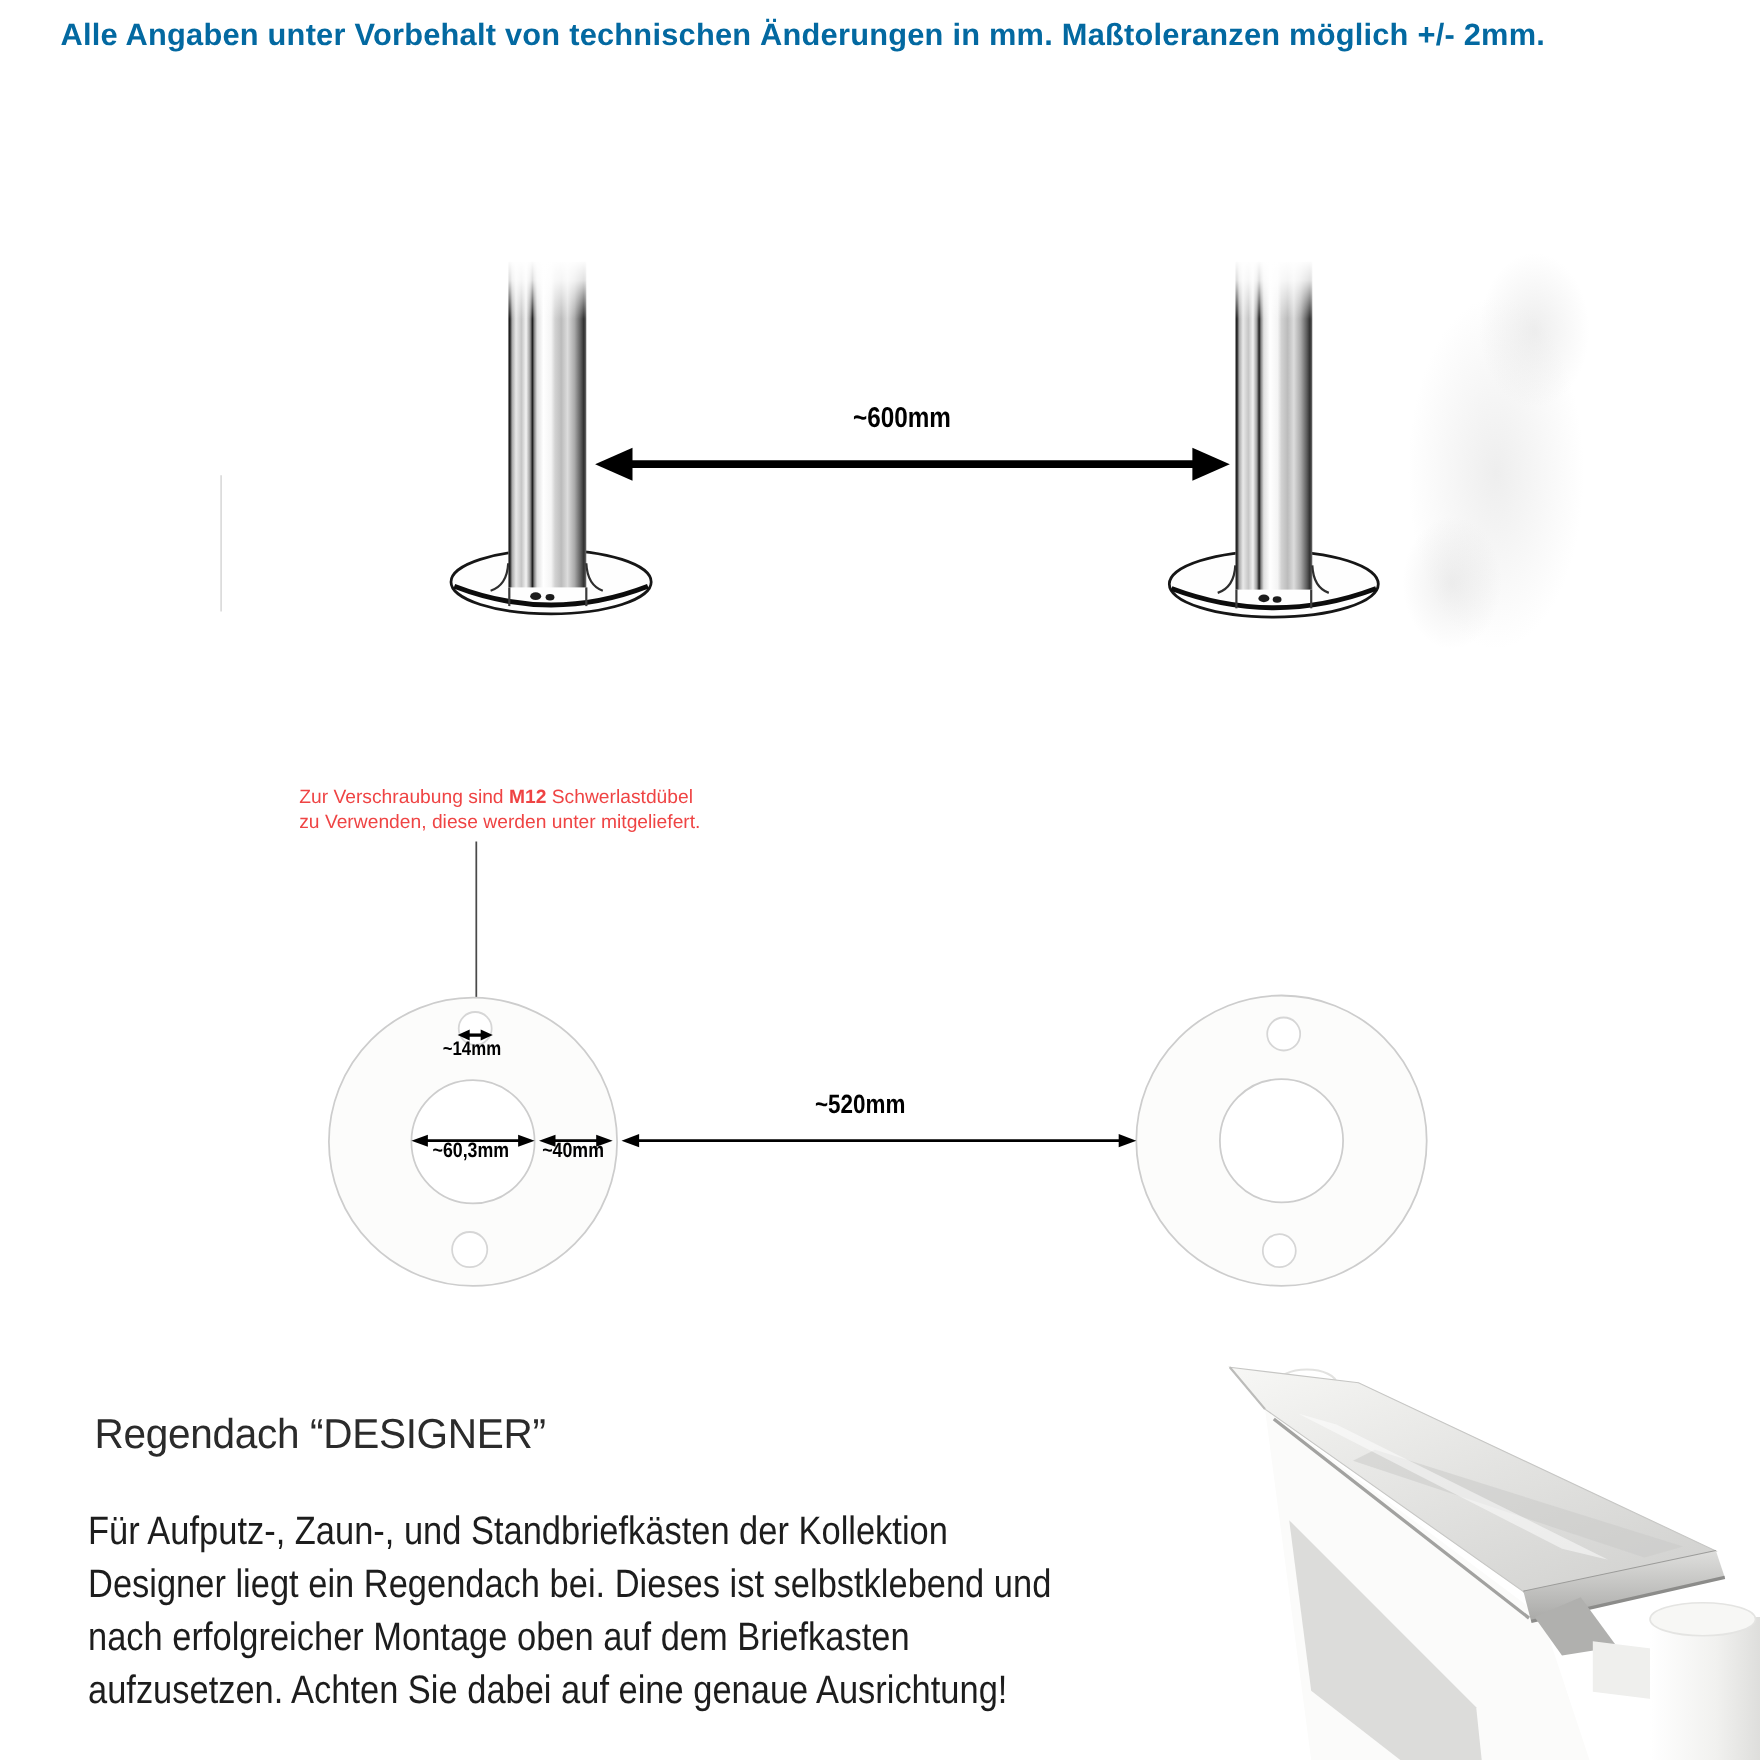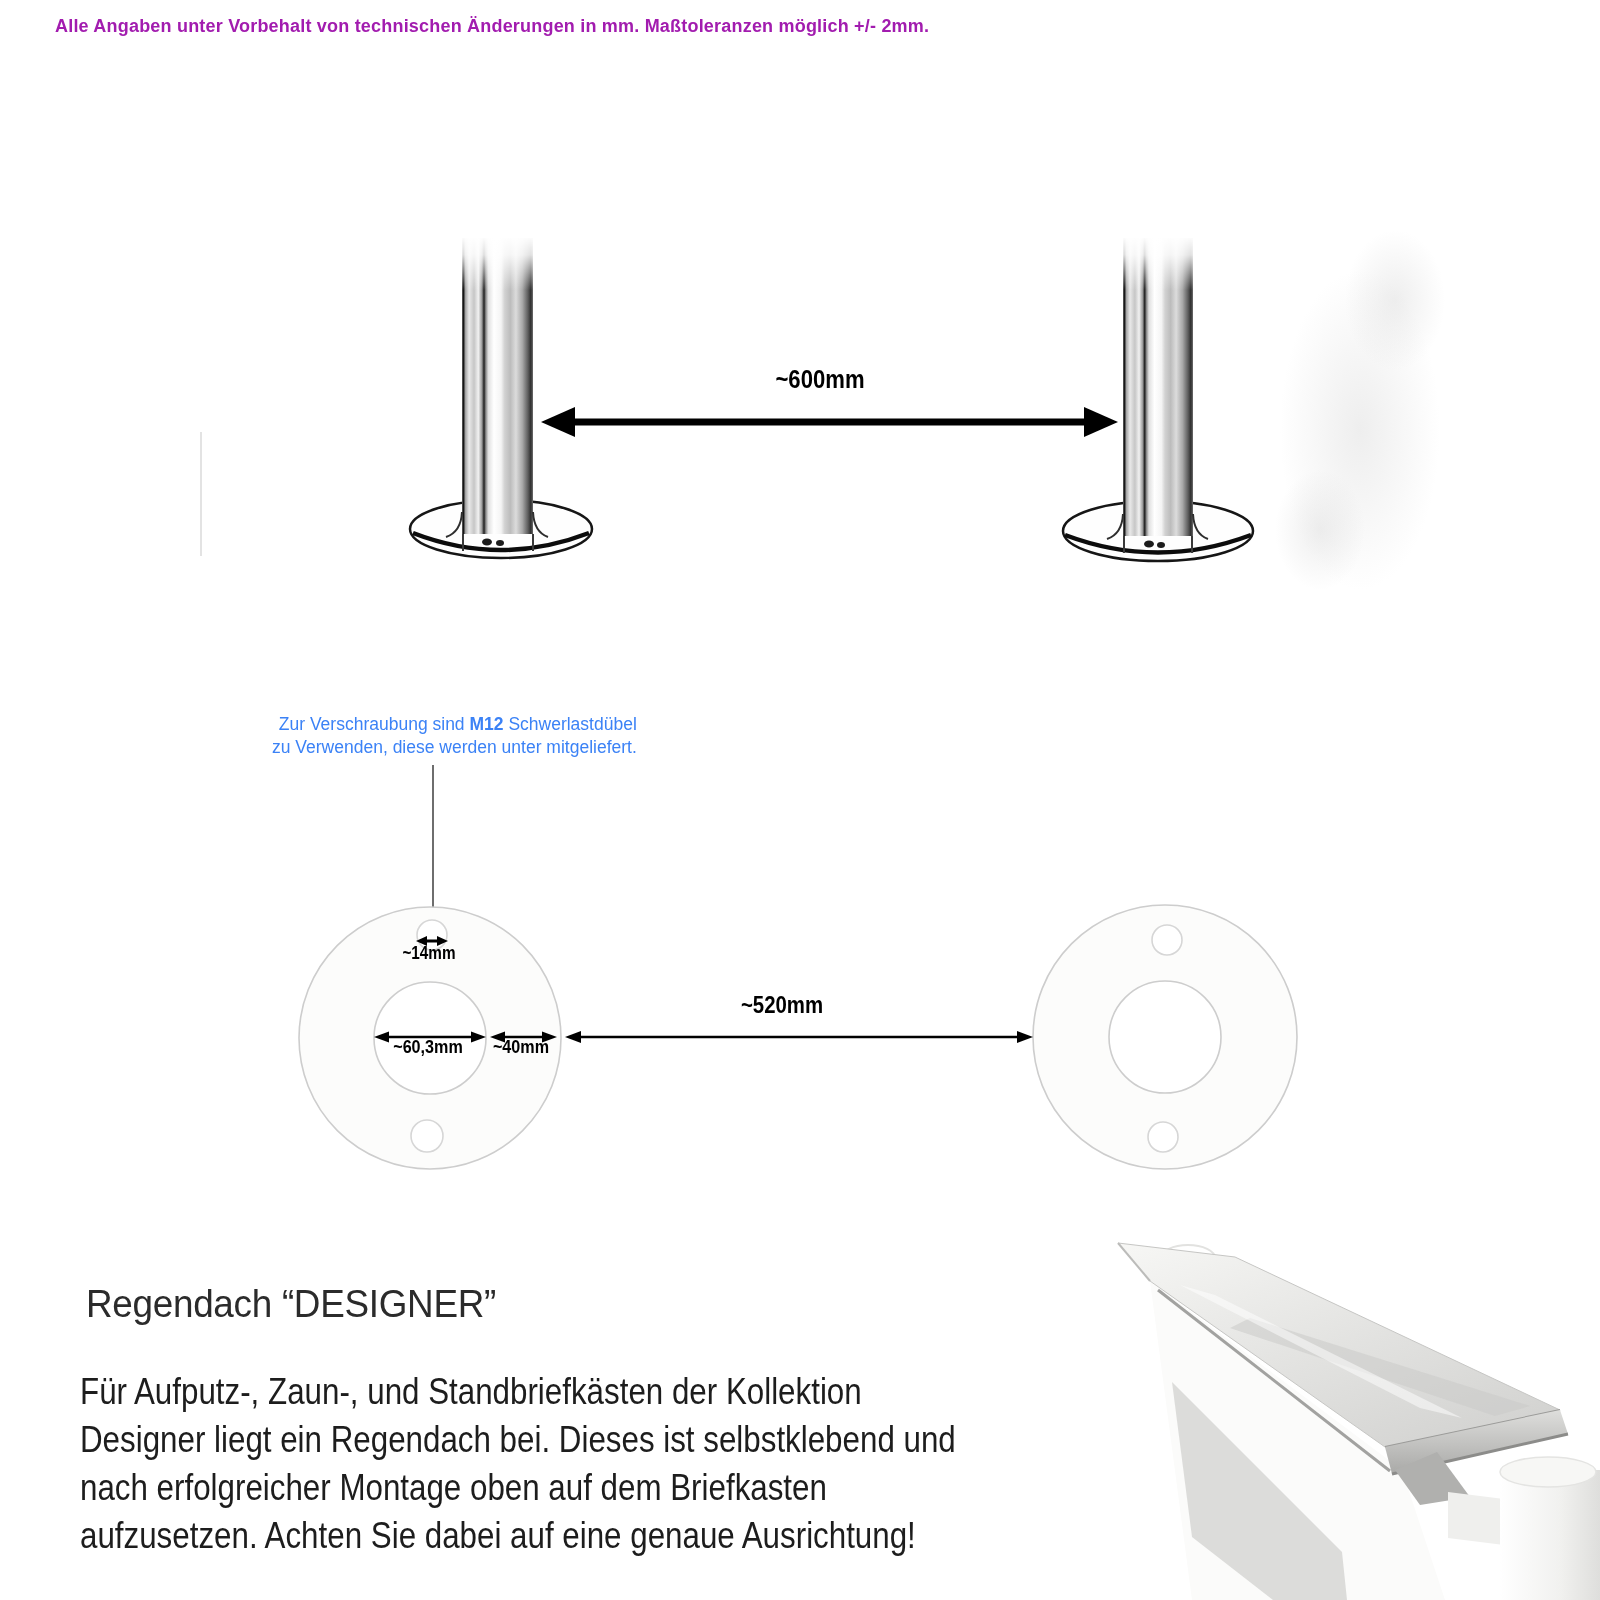--- a/index.html
+++ b/index.html
@@ -4,35 +4,35 @@
 <style>
   html,body{margin:0;padding:0;background:#ffffff;}
   .page{
     position:relative;width:1600px;height:1600px;background:#ffffff;overflow:hidden;
     font-family:"Liberation Sans",sans-serif;color:#111;
   }
   .abs{position:absolute;}
   svg.diagram{position:absolute;left:0;top:0;width:1600px;height:1600px;}
 
   .header-note{
-    left:55px;top:16px;font-size:18px;font-weight:700;white-space:nowrap;color:#a21caf;
+    left:55px;top:16px;font-size:28px;font-weight:700;white-space:nowrap;color:#0369a1;
     letter-spacing:0.2px;
   }
   .dim{
     position:absolute;font-weight:700;color:#000;text-align:center;white-space:nowrap;
     transform:scaleX(0.85);
   }
   #dim-600{left:740px;top:364px;width:160px;font-size:26px;}
   #dim-520{left:702px;top:991px;width:160px;font-size:24px;}
   #dim-603{left:358px;top:1036px;width:140px;font-size:19px;}
   #dim-40 {left:451px;top:1036px;width:140px;font-size:19px;}
   #dim-14 {left:359px;top:943px;width:140px;font-size:18px;}
 
   .anchor-note{
-    left:272px;top:713px;font-size:17.5px;line-height:23px;color:#3b82f6;white-space:nowrap;text-align:right;
+    left:272px;top:713px;font-size:17.5px;line-height:23px;color:#ef4444;white-space:nowrap;
   }
   .anchor-note b{font-weight:700;}
 
   .rd-heading{
     left:86px;top:1283px;font-size:38px;color:#2b2b2b;white-space:nowrap;letter-spacing:-0.3px;
     transform:scaleX(0.97);transform-origin:left top;
   }
   .rd-body{
     left:80px;top:1368px;font-size:36px;line-height:48px;color:#1d1d1d;
     transform:scaleX(0.87);transform-origin:left top;

